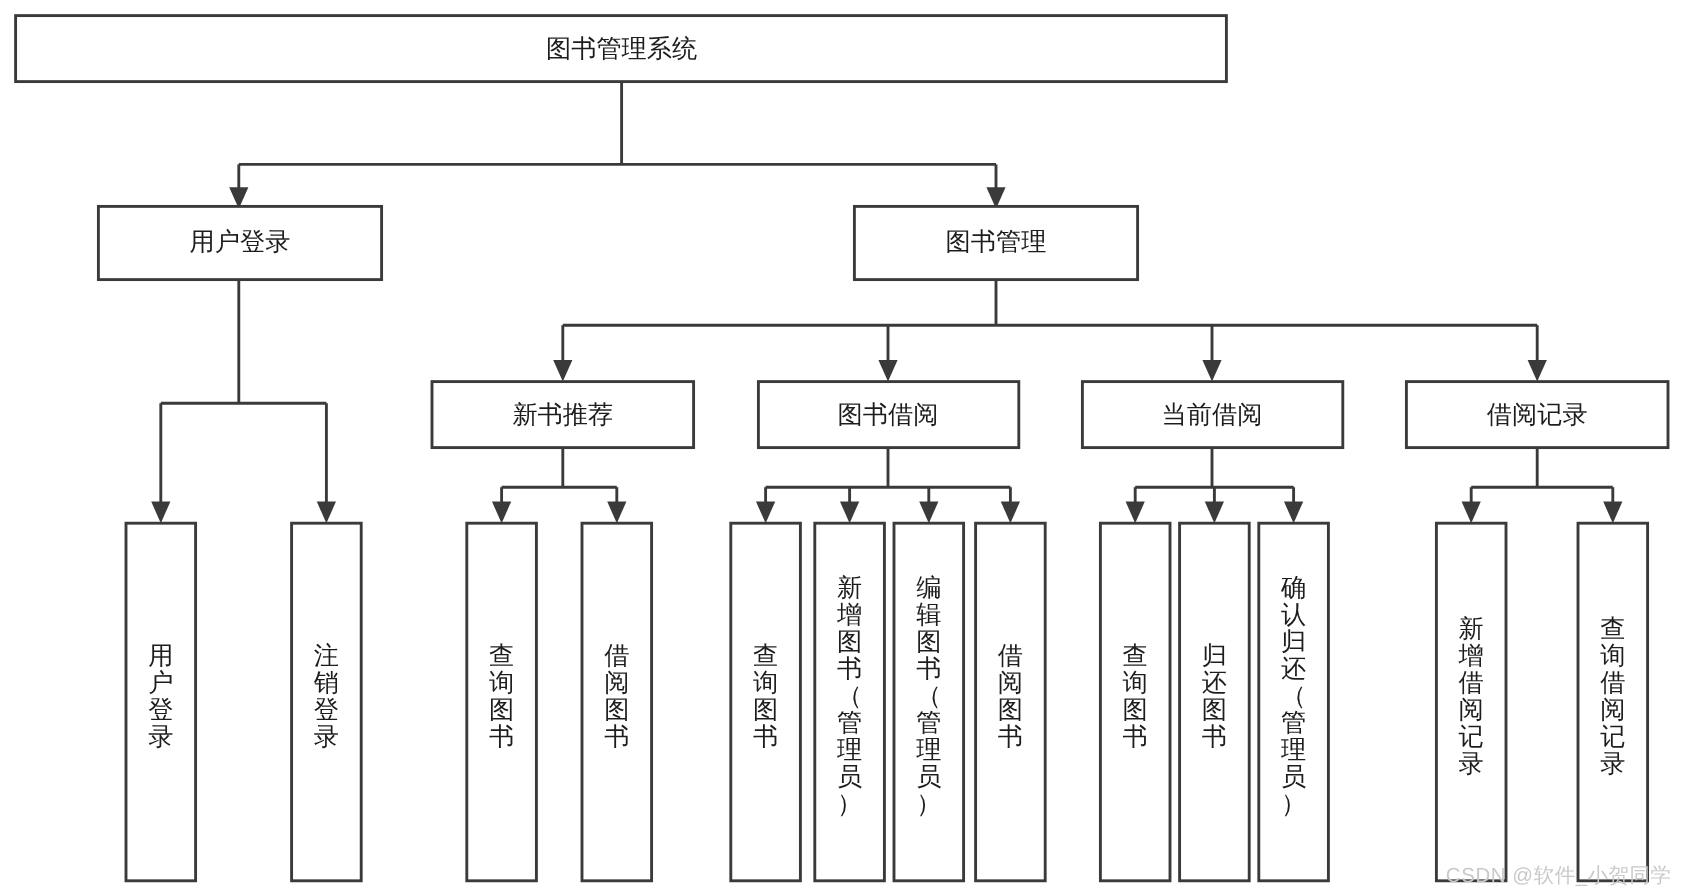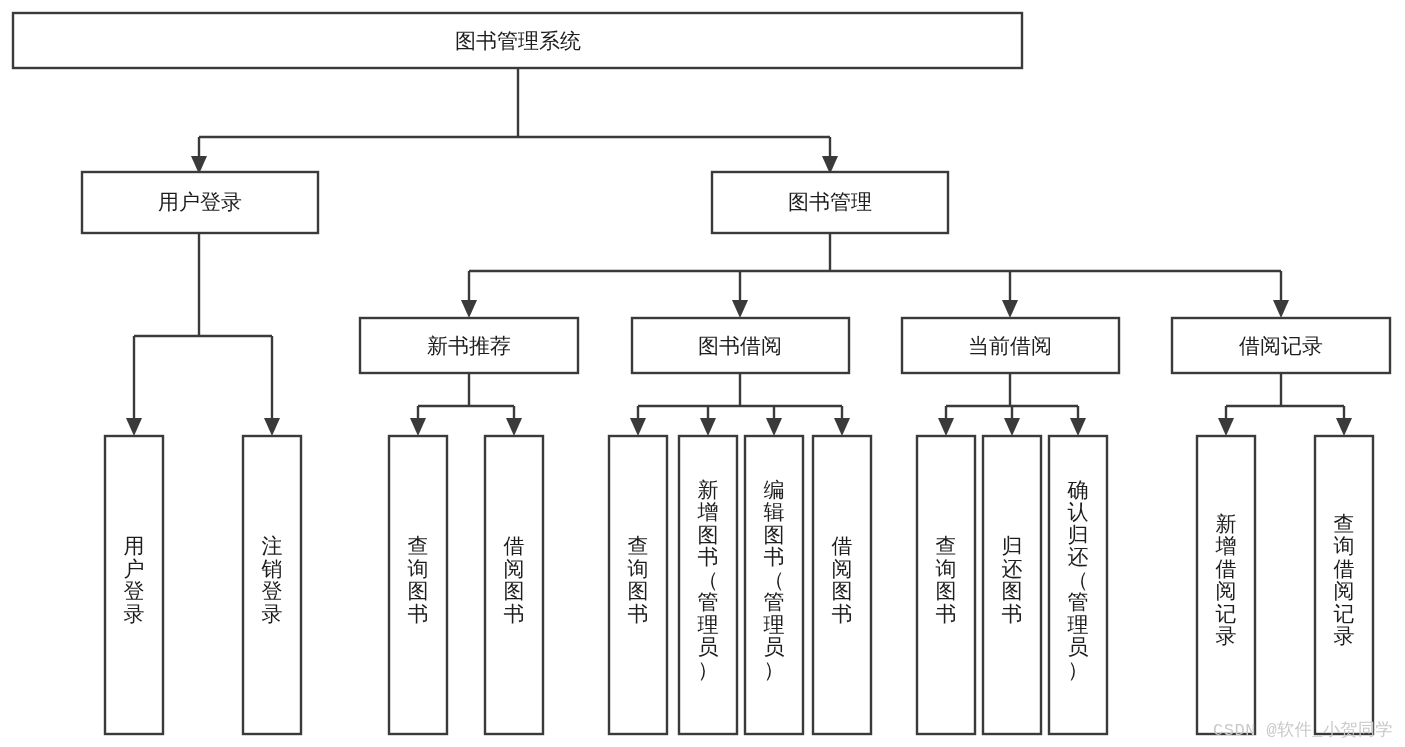--- a/index.html
+++ b/index.html
@@ -48,21 +48,21 @@
     font-size:21px;
     text-anchor:middle;
   }
   .watermark{
     position:absolute;
     right:12px;
     bottom:6px;
     color:#c9c9c9;
     font-size:17px;
     letter-spacing:.5px;
-    font-family:Liberation Mono, monospace;
+    font-family:Liberation Sans, sans-serif;
     white-space:nowrap;
     user-select:none;
   }
 </style>
 </head>
 <body>
 
 <div id="diagram-root">
 
   <svg id="tree-svg" viewBox="0 0 1405 747" xmlns="http://www.w3.org/2000/svg">

